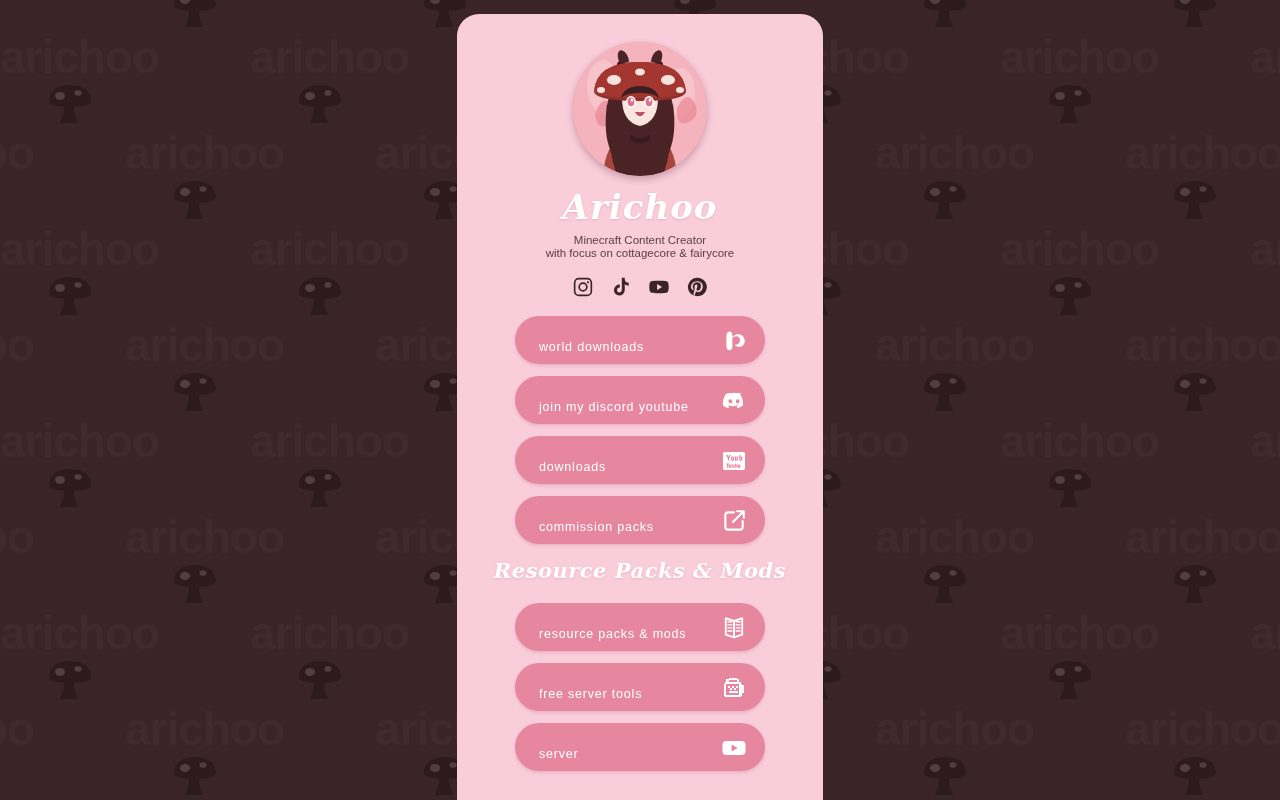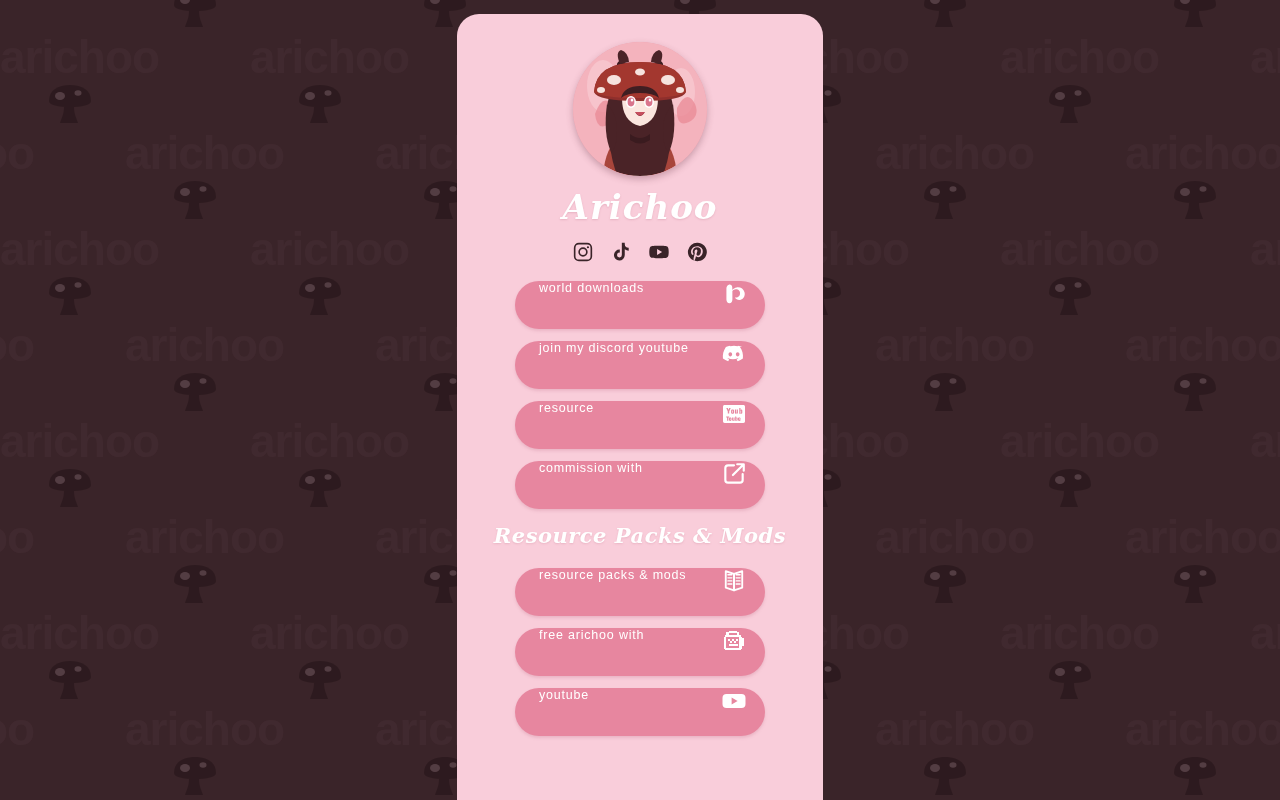--- a/index.html
+++ b/index.html
@@ -114,23 +114,23 @@
   .social-icon svg { width: 22px; height: 22px; fill: #3a2429; }
 
   
   .link-btn {
     width: 250px;
     height: 48px;
     margin: 0 auto 12px auto;
     background: #e7869f;
     border-radius: 24px;
     display: flex;
-    align-items: flex-start;
+    align-items: flex-end;
     justify-content: space-between;
-    padding: 0 18px 0 24px;
+    padding: 0 18px 10px 24px;
     cursor: pointer;
     box-shadow: 0 2px 3px rgba(190, 110, 135, 0.25);
   }
   .link-label {
     color: #ffffff;
     font-size: 12.5px;
     letter-spacing: 0.8px;
     font-family: "Liberation Sans", sans-serif;
     white-space: nowrap;
   }
@@ -545,20 +545,24 @@
           <path d="M100 62 q4 30 -4 48 q-6 -4 -6 -22 q0 -16 10 -26z" fill="#4a2327"></path>
 
           <path d="M57 92 q10 8 20 0 l0 6 q-10 7 -20 0z" fill="#3a1b1f"></path>
         </g>
       </svg>
     </div>
   </div>
 
   <div id="display-name">Arichoo</div>
 
+  <div id="tagline">
+    <span class="l1">Minecraft Content Creator</span>
+    <span class="l2">with focus on cottagecore &amp; fairycore</span>
+  </div>
 
   <div id="social-row">
     <div class="social-icon" title="instagram">
       <svg viewBox="0 0 24 24" aria-hidden="true">
           <path d="M7.5 2h9A5.5 5.5 0 0 1 22 7.5v9A5.5 5.5 0 0 1 16.5 22h-9A5.5 5.5 0 0 1 2 16.5v-9A5.5 5.5 0 0 1 7.5 2zm0 1.8A3.7 3.7 0 0 0 3.8 7.5v9a3.7 3.7 0 0 0 3.7 3.7h9a3.7 3.7 0 0 0 3.7-3.7v-9a3.7 3.7 0 0 0-3.7-3.7h-9zM12 6.9a5.1 5.1 0 1 1 0 10.2 5.1 5.1 0 0 1 0-10.2zm0 1.8a3.3 3.3 0 1 0 0 6.6 3.3 3.3 0 0 0 0-6.6zm5.4-3.1a1.2 1.2 0 1 1 0 2.4 1.2 1.2 0 0 1 0-2.4z"></path>
         </svg>
     </div>
     <div class="social-icon" title="tiktok">
       <svg viewBox="0 0 24 24" aria-hidden="true">
           <path d="M16.1 2h-3.2v13.3a2.6 2.6 0 1 1-2.2-2.6V9.4a5.9 5.9 0 1 0 5.4 5.9V9.1a7.1 7.1 0 0 0 4.3 1.5V7.3a4.2 4.2 0 0 1-4.3-4.1V2z"></path>
@@ -590,21 +594,21 @@
     <div class="link-btn">
       <span class="link-label">join my discord youtube</span>
       <span class="link-icon">
         <svg viewBox="0 0 24 24" aria-hidden="true">
             <path d="M19.5 5.6A16 16 0 0 0 15.6 4.4l-.2.4a12 12 0 0 0-6.8 0l-.2-.4A16 16 0 0 0 4.5 5.6C2.1 9.2 1.4 12.7 1.8 16.2a16 16 0 0 0 4.8 2.4l1-1.6a10 10 0 0 1-1.6-.8l.4-.3a11.4 11.4 0 0 0 9.2 0l.4.3a10 10 0 0 1-1.6.8l1 1.6a16 16 0 0 0 4.8-2.4c.5-4-.6-7.5-2.7-10.6zM8.6 14.2c-.9 0-1.7-.9-1.7-1.9s.8-1.9 1.7-1.9 1.7.9 1.7 1.9-.8 1.9-1.7 1.9zm6.8 0c-.9 0-1.7-.9-1.7-1.9s.8-1.9 1.7-1.9 1.7.9 1.7 1.9-.8 1.9-1.7 1.9z"></path>
           </svg>
       </span>
     </div>
 
     <div class="link-btn">
-      <span class="link-label">resource</span>
+      <span class="link-label">downloads</span>
       <span class="link-icon">
         <svg viewBox="0 0 26 26" aria-hidden="true">
           <path d="M3.6 4.1h18.8c.9 0 1.6.7 1.6 1.6v14.6c0 .9-.7 1.6-1.6 1.6H3.6c-.9 0-1.6-.7-1.6-1.6V5.7c0-.9.7-1.6 1.6-1.6z" fill="#ffffff"></path>
           <g fill="#e7869f">
             <path d="M5.3 7.1h1.5l.7 2 .7-2h1.5l-1.5 3.4v2.1H6.8v-2.1z"></path>
             <path d="M11.6 8.5c.9 0 1.5.5 1.5 1.3v1.6c0 .8-.6 1.3-1.5 1.3s-1.5-.5-1.5-1.3V9.8c0-.8.6-1.3 1.5-1.3zm0 1c-.2 0-.3.1-.3.3v1.7c0 .2.1.3.3.3s.3-.1.3-.3V9.8c0-.2-.1-.3-.3-.3z"></path>
             <path d="M13.9 8.6h1.2v2.9c0 .2.1.3.2.3s.3-.1.4-.3V8.6h1.2v4h-1.2v-.4c-.3.3-.6.5-1 .5-.5 0-.8-.3-.8-.9z"></path>
             <path d="M18.3 7.1h1.2v1.9c.3-.3.6-.5 1-.5.5 0 .8.4.8 1v2.3c0 .6-.3 1-.8 1-.4 0-.7-.2-1-.5v.4h-1.2zm1.6 2.4c-.1 0-.3.1-.4.2v2c.1.1.2.2.4.2s.2-.1.2-.3V9.8c0-.2-.1-.3-.2-.3z"></path>
           </g>
           <rect x="4.2" y="14.2" width="17.6" height="6.6" rx="1.4" fill="#ffffff"></rect>
@@ -613,21 +617,21 @@
             <path d="M9.2 16.5c.8 0 1.3.4 1.3 1.1v1.2c0 .7-.5 1.1-1.3 1.1s-1.3-.4-1.3-1.1v-1.2c0-.7.5-1.1 1.3-1.1zm0 .9c-.2 0-.2.1-.2.2v1.3c0 .1 0 .2.2.2s.2-.1.2-.2v-1.3c0-.1 0-.2-.2-.2z"></path>
             <path d="M11.1 16.6h1v2.2c0 .1.1.2.2.2s.2-.1.3-.2v-2.2h1v3.1h-1v-.3c-.2.2-.5.4-.8.4-.4 0-.7-.2-.7-.7z"></path>
             <path d="M14.2 15.4h1v1.5c.2-.3.5-.4.8-.4.4 0 .6.3.6.8v1.7c0 .5-.2.8-.6.8-.3 0-.6-.2-.8-.4v.3h-1zm1.3 1.9c-.1 0-.2 0-.3.2v1.5c.1.1.2.2.3.2s.2-.1.2-.2v-1.5c0-.1-.1-.2-.2-.2z"></path>
             <path d="M18.3 16.5c.8 0 1.2.4 1.2 1.1v.8h-1.6v.5c0 .2.1.3.3.3s.3-.1.3-.3v-.2h1v.2c0 .7-.5 1-1.3 1-.8 0-1.3-.4-1.3-1.1v-1.2c0-.7.5-1.1 1.4-1.1zm0 .8c-.2 0-.3.1-.3.3v.3h.6v-.3c0-.2-.1-.3-.3-.3z"></path>
           </g>
         </svg>
       </span>
     </div>
 
     <div class="link-btn">
-      <span class="link-label">commission with</span>
+      <span class="link-label">commission packs</span>
       <span class="link-icon">
         <svg viewBox="0 0 24 24" aria-hidden="true">
           <path fill="none" stroke="#ffffff" stroke-width="2" stroke-linecap="round" stroke-linejoin="round" d="M12 4H6.5A2.5 2.5 0 0 0 4 6.5v11A2.5 2.5 0 0 0 6.5 20h11a2.5 2.5 0 0 0 2.5-2.5V12"></path>
           <path fill="none" stroke="#ffffff" stroke-width="2" stroke-linecap="round" stroke-linejoin="round" d="M15 3h6v6M20.5 3.5 11 13"></path>
         </svg>
       </span>
     </div>
   </div>
 
   <div class="section-heading">Resource Packs &amp; Mods</div>
@@ -639,21 +643,21 @@
         <svg viewBox="0 0 24 24" aria-hidden="true">
           <path fill="none" stroke="#ffffff" stroke-width="1.7" stroke-linejoin="round" d="M12 5.4 4.4 3v15.2L12 20.6z"></path>
           <path fill="none" stroke="#ffffff" stroke-width="1.7" stroke-linejoin="round" d="M12 5.4 19.6 3v15.2L12 20.6z"></path>
           <path stroke="#ffffff" stroke-width="1.3" stroke-linecap="round" d="M6.4 6.3h3.6M6.4 9.1h3.6M6.4 11.9h3.6M6.4 14.7h3.6"></path>
           <path stroke="#ffffff" stroke-width="1.3" stroke-linecap="round" d="M14 6.3h3.6M14 9.1h3.6M14 11.9h3.6M14 14.7h3.6"></path>
         </svg>
       </span>
     </div>
 
     <div class="link-btn">
-      <span class="link-label">free arichoo with</span>
+      <span class="link-label">free server tools</span>
       <span class="link-icon">
         <svg viewBox="0 0 24 24" shape-rendering="crispEdges" aria-hidden="true">
           <g fill="#ffffff">
             <rect x="4" y="6" width="14" height="2"></rect>
             <rect x="3" y="8" width="2" height="11"></rect>
             <rect x="17" y="8" width="2" height="11"></rect>
             <rect x="4" y="18" width="14" height="2"></rect>
             <rect x="5" y="4" width="2" height="2"></rect>
             <rect x="7" y="3" width="8" height="2"></rect>
             <rect x="15" y="4" width="2" height="2"></rect>
@@ -666,21 +670,21 @@
             <rect x="7" y="15" width="9" height="2"></rect>
           </g>
         </svg>
       </span>
     </div>
   </div>
 
 
   <div>
     <div class="link-btn">
-      <span class="link-label">youtube</span>
+      <span class="link-label">server</span>
       <span class="link-icon">
         <svg viewBox="0 0 26 26" aria-hidden="true">
           <rect x="1.5" y="6" width="23" height="14" rx="4" fill="#ffffff"></rect>
           <path d="M10.6 9.6v6.8l6-3.4z" fill="#e7869f"></path>
         </svg>
       </span>
     </div>
   </div>
 
 </div>

